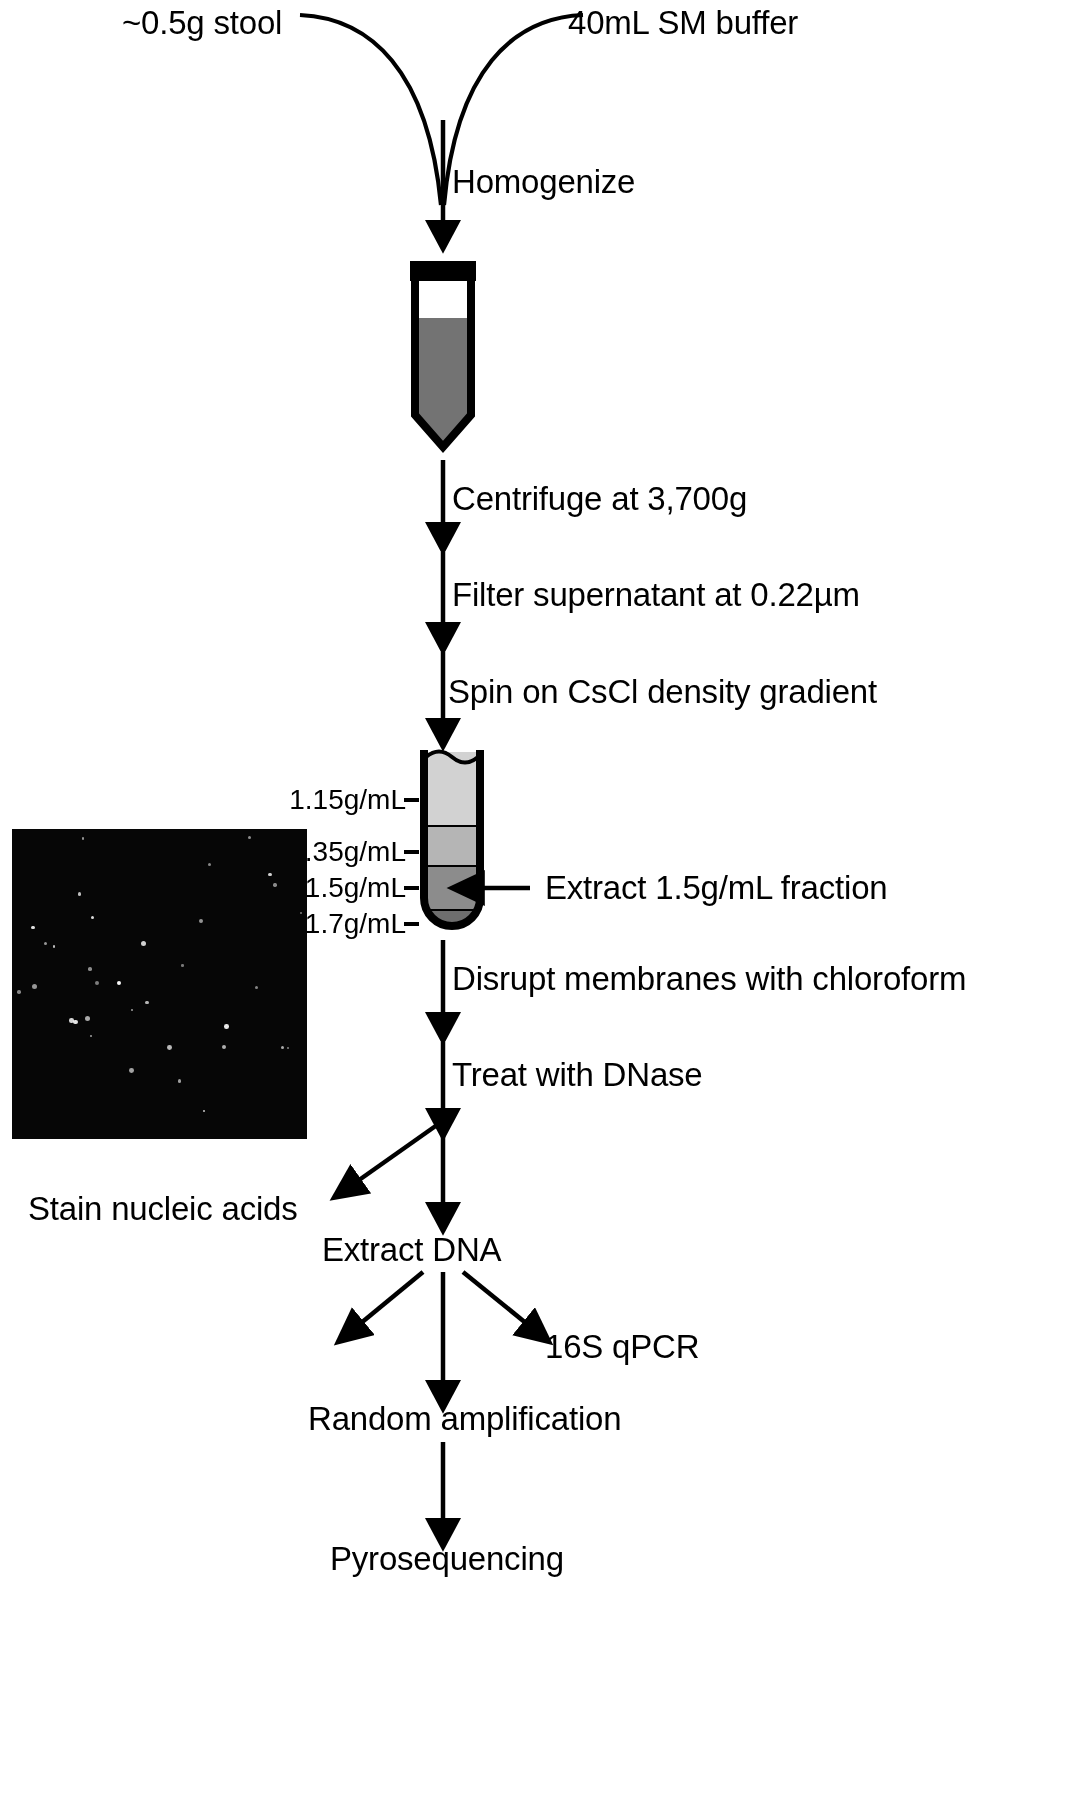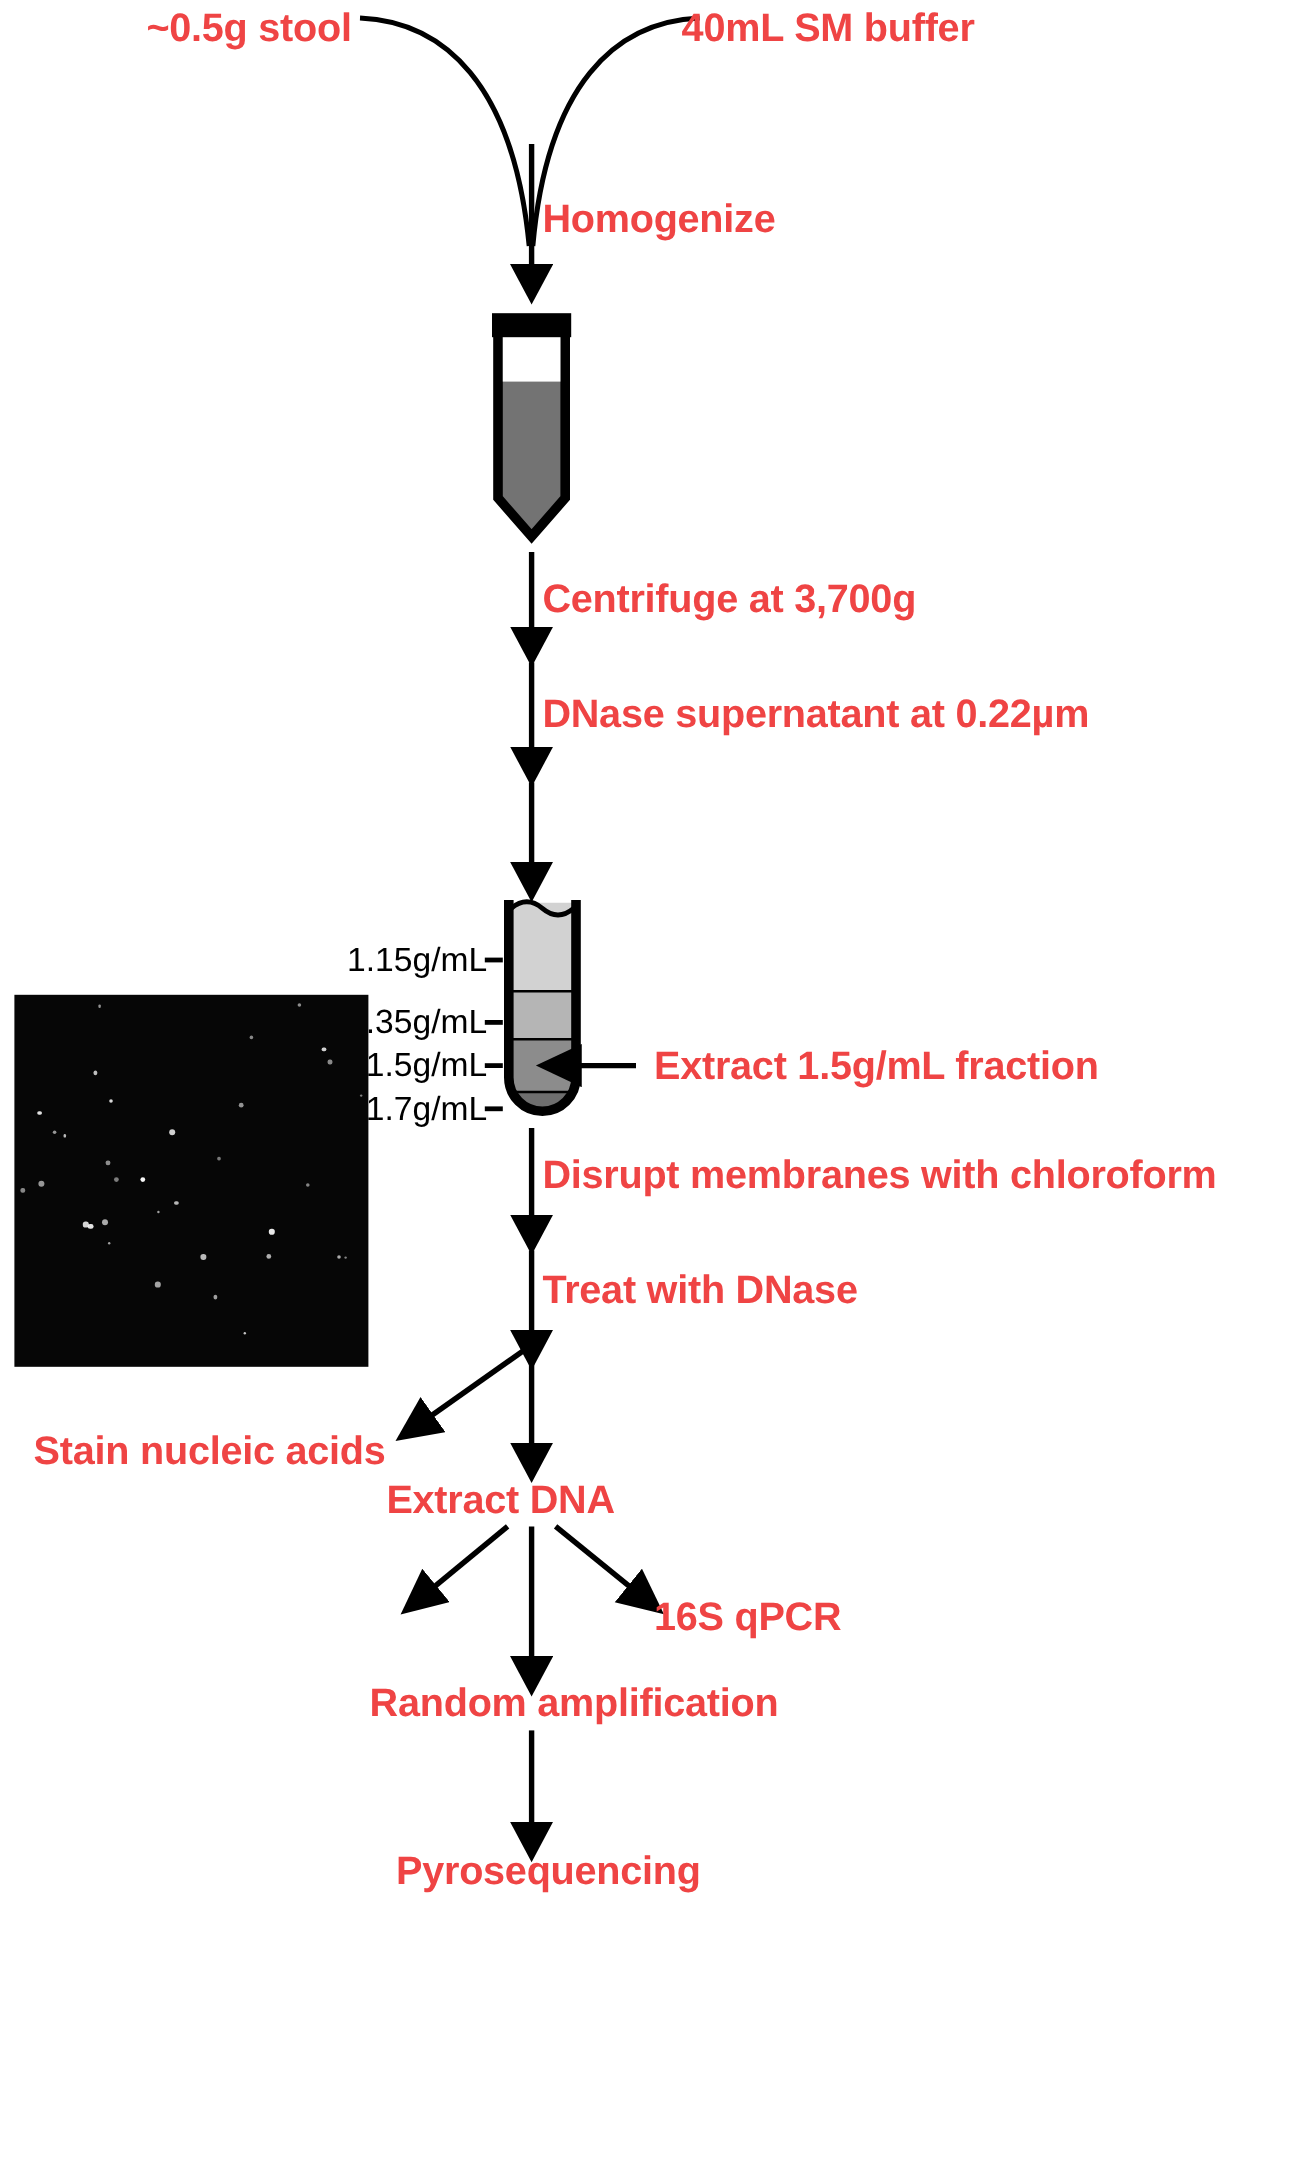--- a/index.html
+++ b/index.html
@@ -11,23 +11,23 @@
     position:relative;
     overflow:hidden;
   }
   #stage{position:absolute;left:0;top:0;width:1085px;height:1800px;}
   #vec{position:absolute;left:0;top:0;width:1085px;height:1800px;}
   .lbl{
     position:absolute;
     font-family:"Liberation Sans",sans-serif;
     font-size:33px;
     line-height:1;
-    color:#ef4444;
+    color:#000000;
     white-space:nowrap;
-    font-weight:700;
+    font-weight:400;
     letter-spacing:-0.2px;
   }
   .dens{
     position:absolute;
     font-size:28px;
     font-family:"Liberation Sans",sans-serif;
     white-space:nowrap;
     text-align:right;
     color:#000;
   }
@@ -120,22 +120,23 @@
     <line x1="443" y1="1442" x2="443" y2="1528" stroke="#000" stroke-width="4.5" marker-end="url(#ah)"></line>
   </svg>
 
   <div class="lbl" style="left:122px;top:6px;">~0.5g stool</div>
   <div class="lbl" style="left:568px;top:6px;">40mL SM buffer</div>
 
   <div class="lbl" style="left:452px;top:165px;">Homogenize</div>
 
   <div class="lbl" style="left:452px;top:482px;">Centrifuge at 3,700g</div>
 
-  <div class="lbl" style="left:452px;top:578px;">DNase supernatant at 0.22µm</div>
+  <div class="lbl" style="left:452px;top:578px;">Filter supernatant at 0.22µm</div>
 
+  <div class="lbl" style="left:448px;top:675px;">Spin on CsCl density gradient</div>
 
   <div class="dens" style="left:186px;top:784px;width:220px;">1.15g/mL</div>
   <div class="dens" style="left:186px;top:836px;width:220px;">1.35g/mL</div>
   <div class="dens" style="left:186px;top:872px;width:220px;">1.5g/mL</div>
   <div class="dens" style="left:186px;top:908px;width:220px;">1.7g/mL</div>
 
   <div class="lbl" style="left:545px;top:871px;">Extract 1.5g/mL fraction</div>
 
   <div class="lbl" style="left:452px;top:962px;text-align:right;">Disrupt membranes with chloroform</div>
 

